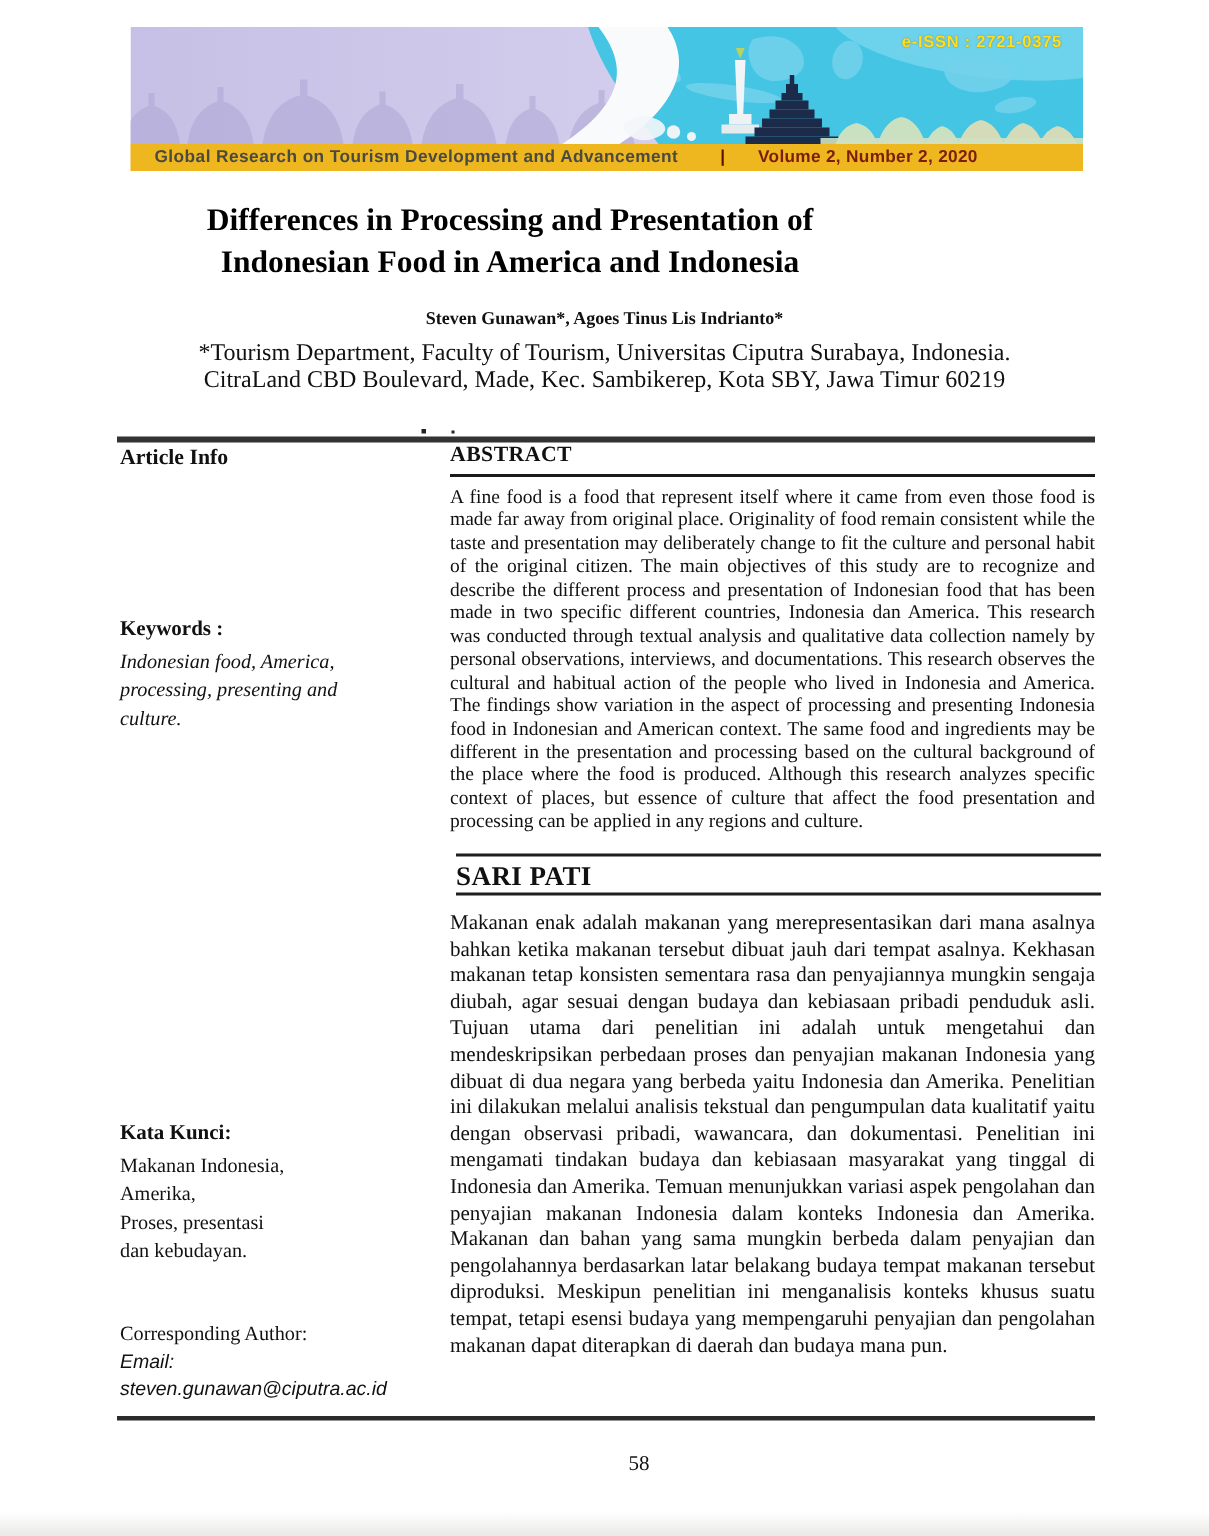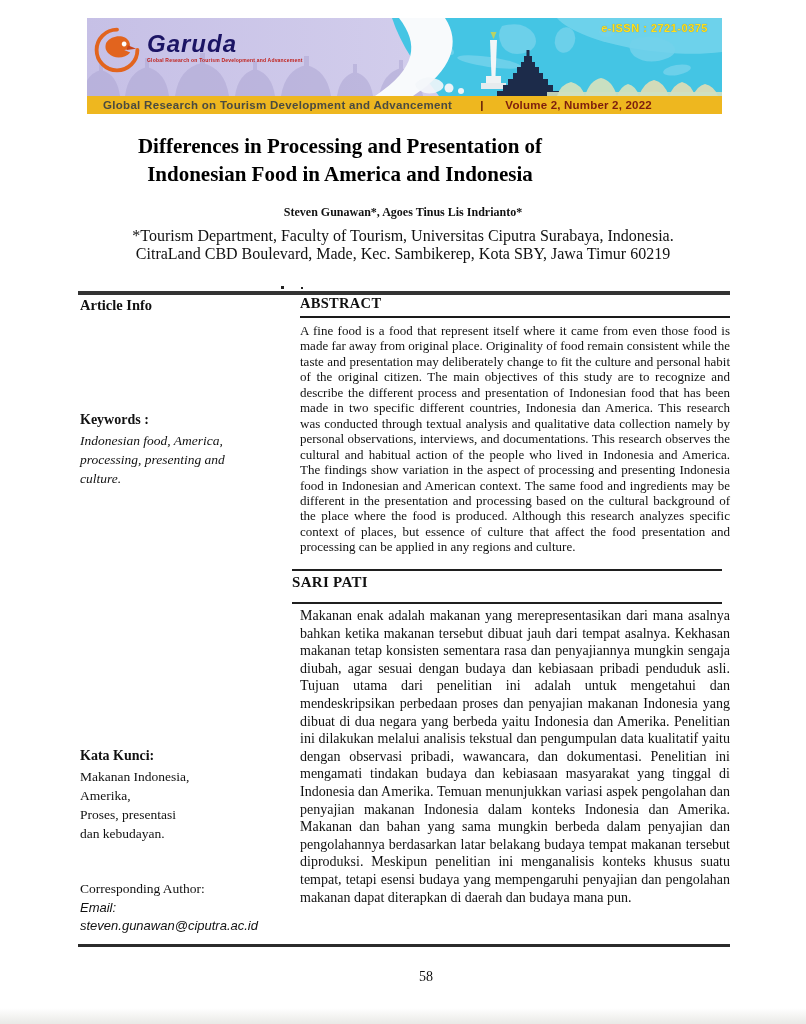--- a/index.html
+++ b/index.html
@@ -58,23 +58,23 @@
   .corr-label{position:absolute;left:80px;top:881px;font-size:13.5px;}
   .email-label{position:absolute;left:80px;top:900px;font-size:13px;font-style:italic;
     font-family:"Liberation Sans", sans-serif;}
   .email-value{position:absolute;left:80px;top:918px;font-size:13px;font-style:italic;
     font-family:"Liberation Sans", sans-serif;}
   
   .abs-heading{position:absolute;left:300px;top:295px;width:430px;font-size:14.5px;
     font-weight:bold;letter-spacing:.3px;padding-bottom:4px;border-bottom:2px solid #1a1a1a;}
   .abs-body{position:absolute;left:300px;top:323px;width:430px;font-size:13px;
     line-height:15.45px;text-align:justify;}
-  .sari-heading{position:absolute;left:292px;top:569px;width:430px;font-size:15px;
+  .sari-heading{position:absolute;left:304px;top:569px;width:430px;font-size:18px;
     font-weight:bold;letter-spacing:.3px;border-top:2.5px solid #1f1f1f;
-    border-bottom:2px solid #1f1f1f;padding:3px 0 11px 0;}
+    border-bottom:2px solid #1f1f1f;padding:3px 0 0 0;}
   .sari-body{position:absolute;left:300px;top:607px;width:430px;font-size:14px;
     line-height:17.6px;text-align:justify;}
   
   .page-num{position:absolute;left:0;top:969px;width:806px;text-align:center;font-size:14px;margin-left:23px;}
   .scan-strip{position:absolute;left:0;top:1008px;width:806px;height:16px;
     background:linear-gradient(#ffffff, #e9e9e6);}
 </style>
 </head>
 <body>
 
@@ -145,39 +145,27 @@
         <rect x="439.5" y="32" width="3" height="7"></rect>
       </g>
 
       <g>
         <path d="M470,78 q4,-12 14,-14 q10,2 14,14 Z M498,78 q5,-16 16,-18 q11,2 16,18 Z M530,78 q4,-10 11,-12 q8,2 11,12 Z" fill="#d8e2bc" opacity="0.9"></path>
         <path d="M552,78 q5,-14 15,-16 q10,2 15,16 Z M582,78 q5,-12 13,-14 q9,2 13,14 Z M606,78 q4,-10 12,-12 q9,2 13,12 Z" fill="#e3ddb4" opacity="0.9"></path>
         <rect x="460" y="74" width="175" height="4" fill="#cfe0c2" opacity="0.9"></rect>
       </g>
     </svg>
 
-    <div class="banner-logo">
-      <svg class="eagle" viewBox="0 0 40 40" aria-hidden="true">
-        <path d="M20 3 A 17 17 0 1 0 37 20" stroke="#e2641e" stroke-width="3.2" fill="none" stroke-linecap="round"></path>
-        <path d="M11,14 C16,7 27,7 30,13 C32,17 30,20 26,20 L31,22 C27,27 18,28 13,23 C10,20 10,17 11,14 Z" fill="#e2641e"></path>
-        <path d="M26,13 a2 2 0 1 1 -0.1,0 Z" fill="#fff"></path>
-        <path d="M29,16 L36,19 L28,20 Z" fill="#c8441a"></path>
-      </svg>
-      <div class="logo-textwrap">
-        <div class="logo-main">Garuda</div>
-        <div class="logo-sub">Global Research on Tourism Development and Advancement</div>
-      </div>
-    </div>
 
     <div class="banner-eissn">e-ISSN : 2721-0375</div>
 
     <div class="banner-bar">
       <span class="bar-left">Global Research on Tourism Development and Advancement</span>
       <span class="bar-sep">|</span>
-      <span class="bar-right">Volume 2, Number 2, 2022</span>
+      <span class="bar-right">Volume 2, Number 2, 2020</span>
     </div>
   </div>
 
   <div class="title">
     <div>Differences in Processing and Presentation of</div>
     <div>Indonesian Food in America and Indonesia</div>
   </div>
   <div class="authors">Steven Gunawan*, Agoes Tinus Lis Indrianto*</div>
   <div class="affil affil1">*Tourism Department, Faculty of Tourism, Universitas Ciputra Surabaya, Indonesia.</div>
   <div class="affil affil2">CitraLand CBD Boulevard, Made, Kec. Sambikerep, Kota SBY, Jawa Timur 60219</div>

